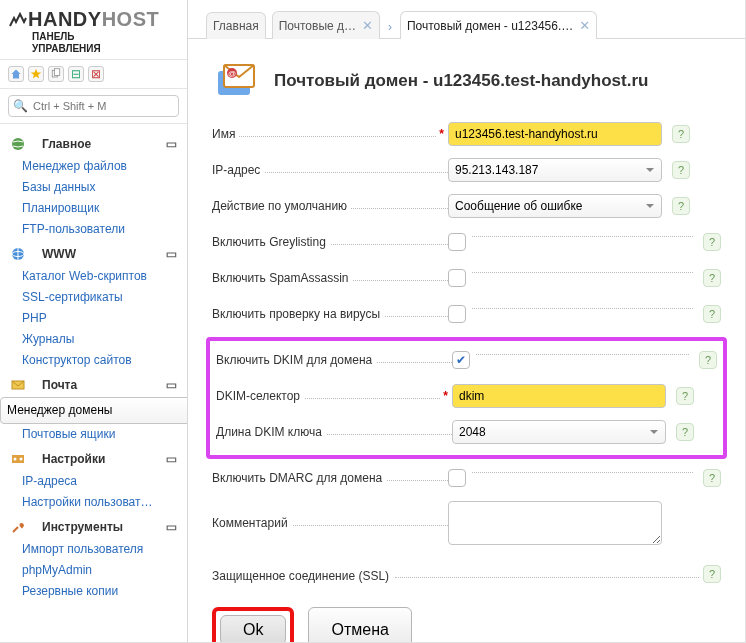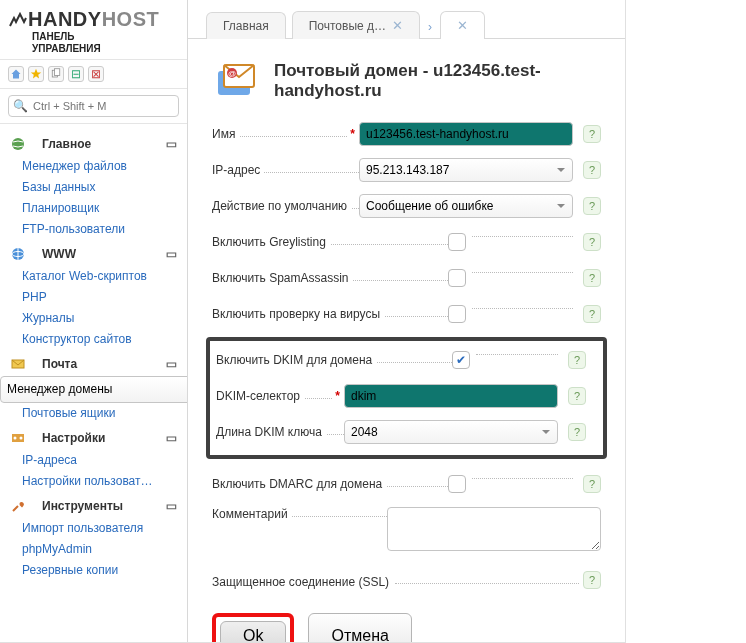--- a/index.html
+++ b/index.html
@@ -1,60 +1,60 @@
 <!DOCTYPE html>
 <html><head>
 <meta charset="utf-8">
 <style>
 *{box-sizing:border-box;margin:0;padding:0;font-family:Arial,Helvetica,sans-serif}
 body{font-size:12px;color:#333;background:#fff}
-.app{display:flex;width:626px;height:643px;border-right:1px solid #e0e0e0;border-bottom:1px solid #e0e0e0}
+.app{display:flex;width:746px;height:643px;border-right:1px solid #e0e0e0;border-bottom:1px solid #e0e0e0}
 .side{width:188px;border-right:1px solid #d8d8d8;display:flex;flex-direction:column}
 .logo{padding:8px 8px 4px 8px}
 .logo-t{font-size:20px;font-weight:bold;letter-spacing:.5px}
 .logo-hand{color:#555}
 .logo-s{font-size:10px;font-weight:bold;line-height:12px;padding-left:24px;color:#222}
 .tool{display:flex;gap:4px;padding:6px 8px;border-top:1px solid #e5e5e5;border-bottom:1px solid #e5e5e5;align-items:center}
 .ticon{width:16px;height:16px;display:inline-flex;align-items:center;justify-content:center;border:1px solid #ccc;border-radius:3px;background:#f7f7f7;cursor:pointer}
 .sbx{padding:6px 8px;border-bottom:1px solid #e5e5e5}
 .sin{width:100%;padding:4px 6px 4px 24px;border:1px solid #ccc;border-radius:4px;font-size:11px;color:#999;background:#fff}
 .swrap{position:relative}
 .sicon{position:absolute;left:5px;top:4px;color:#999}
 .menu{padding:6px 0 10px 0;overflow:auto}
 .mh{display:flex;align-items:center;gap:16px;padding:6px 10px 4px 10px;font-weight:bold;color:#333;cursor:pointer}
 .mh .mi{width:16px;height:16px;display:inline-flex;align-items:center;justify-content:center}
 .mh .exp{margin-left:auto;color:#666}
 .mi svg{width:16px;height:16px}
 .ml{padding-left:22px;padding-top:2px;padding-bottom:2px;color:#2a6bbd;cursor:pointer;line-height:17px}
 .ml.sel{color:#000}
 .main{flex:1;padding:0;position:relative;overflow:hidden}
 .tabs{display:flex;align-items:flex-end;gap:6px;padding:10px 10px 0 18px;border-bottom:1px solid #d8d8d8}
-.tab{background:#f5f5f5;border:1px solid #d8d8d8;border-bottom:none;border-radius:6px 6px 0 0;padding:6px 16px;font-size:12px;color:#555;display:flex;align-items:flex-end;gap:6px;cursor:pointer;position:relative;top:1px}
+.tab{background:#f5f5f5;border:1px solid #d8d8d8;border-bottom:none;border-radius:6px 6px 0 0;padding:6px 6px;font-size:12px;color:#555;display:flex;align-items:flex-end;gap:6px;cursor:pointer;position:relative;top:1px}
 .tab.act{background:#fff;color:#222}
 .tab .close{color:#9bb5d1;font-size:13px;cursor:pointer}
 .chev{color:#7ea3d0;padding:0 2px 4px 2px}
 .page{padding:18px 24px}
 .phead{display:flex;align-items:center;gap:14px;margin-bottom:16px}
 .phead .pi{width:48px;height:48px;display:flex;align-items:center;justify-content:center}
 .ptitle{font-size:17px;font-weight:bold;color:#333}
 .frow{display:flex;align-items:center;margin-bottom:10px;min-height:26px}
 .flabel{width:236px;position:relative;color:#333;white-space:nowrap;overflow:hidden}
 .flabel::after{content:"";position:absolute;left:0;right:0;bottom:4px;border-bottom:1px dotted #bbb;z-index:0}
 .flabel span{background:#fff;position:relative;z-index:1;padding-right:4px}
 .req{color:#d40000;font-weight:bold;margin-left:2px;position:relative;z-index:1;background:#fff;padding:0 2px}
 .fctl{flex:1;display:flex;align-items:center;gap:6px}
-.inp,.sel{width:214px;padding:4px 6px;border:1px solid #c5c5c5;border-radius:4px;font-size:12px;background:#0f766e}
+.inp,.sel{width:214px;padding:4px 6px;border:1px solid #c5c5c5;border-radius:4px;font-size:12px;background:#fde047}
 .sel{appearance:none;background:linear-gradient(#fff,#f3f3f3);padding-right:22px;position:relative}
 .selwrap{position:relative;width:214px}
 .selwrap::after{content:"";position:absolute;right:8px;top:10px;border:4px solid transparent;border-top-color:#888;pointer-events:none}
 .selwrap .sel{width:100%}
 .chk{width:18px;height:18px;border:1px solid #bbb;border-radius:4px;background:#fff;display:inline-flex;align-items:center;justify-content:center;cursor:pointer}
 .chk.on{color:#2a6bbd}
 .help{width:18px;height:18px;border:1px solid #cde0c8;background:#eef7ea;color:#6a9a58;border-radius:4px;display:inline-flex;align-items:center;justify-content:center;font-size:11px;cursor:pointer;margin-left:4px}
-.hlbox{border:4px solid #404040;border-radius:4px;padding:6px 17px 0 6px;margin:4px -6px 12px -6px}
+.hlbox{border:4px solid #d946ef;border-radius:4px;padding:6px 6px 0 6px;margin:4px -6px 6px -6px}
 .ta{width:214px;height:44px;border:1px solid #c5c5c5;border-radius:4px}
 .btns{display:flex;gap:14px;margin-top:20px}
 .btn{padding:5px 22px;border:1px solid #b5b5b5;border-radius:6px;background:linear-gradient(#fefefe,#e8e8e8);cursor:pointer;font-size:16px}
 .btn.primary{background:linear-gradient(#efefef,#dcdcdc)}
 .btnhl{border:4px solid #e11;border-radius:6px;padding:4px;display:inline-block}
 .dots{position:relative;flex:1}
 .dots::after{content:"";position:absolute;left:0;right:0;bottom:5px;border-bottom:1px dotted #bbb}
 .secwrap{display:flex;align-items:flex-end;width:100%}
 .seclabel{padding-right:6px;background:#fff}
 </style>
@@ -117,20 +117,21 @@
             <svg viewBox="0 0 16 16">
               <circle cx="8" cy="8" r="6" fill="#4a90d9"></circle>
               <ellipse cx="8" cy="8" rx="6" ry="2.5" fill="none" stroke="#fff"></ellipse>
               <path d="M8 2 L8 14" stroke="#fff"></path>
             </svg>
           </span>
           <span>WWW</span>
           <span class="exp">▭</span>
         </div>
       <div class="ml">Каталог Web-скриптов</div>
+      <div class="ml">SSL-сертификаты</div>
       <div class="ml">PHP</div>
       <div class="ml">Журналы</div>
       <div class="ml">Конструктор сайтов</div>
 
       <div class="mh">
           <span class="mi">
             <svg viewBox="0 0 16 16">
               <rect x="2" y="4" width="12" height="8" fill="#f0c850" stroke="#c09020"></rect>
               <path d="M2 4 L8 9 L14 4" stroke="#c09020" fill="none"></path>
             </svg>
@@ -174,20 +175,21 @@
     <div class="tabs">
       <div class="tab">
           <span>Главная</span>
         </div>
       <div class="tab">
           <span>Почтовые д…</span>
           <span class="close">✕</span>
         </div>
       <span class="chev">›</span>
       <div class="tab act">
+          <span>Почтовый домен - u123456.…</span>
           <span class="close">✕</span>
         </div>
     </div>
 
     <div class="page">
       <div class="phead">
         <div class="pi">
           <svg viewBox="0 0 48 48" width="48" height="48">
               <rect x="6" y="14" width="32" height="24" rx="3" fill="#6fa8e8"></rect>
               <rect x="12" y="8" width="30" height="22" rx="2" fill="#fff" stroke="#d08828" stroke-width="2"></rect>
@@ -277,21 +279,21 @@
 
       <div class="frow">
         <div class="flabel"><span>Включить DMARC для домена</span></div>
         <div class="fctl">
             <span class="chk"></span>
             <div class="dots"></div>
             <span class="help">?</span>
           </div>
       </div>
 
-      <div class="frow" style="align-items:flex-start">
+      <div class="frow" style="align-items:center">
         <div class="flabel"><span>Комментарий</span></div>
         <div class="fctl">
             <textarea class="ta" style=""></textarea>
           </div>
       </div>
 
       <div class="frow" style="margin-top:16px">
         <div class="secwrap">
           <span class="seclabel">Защищенное соединение (SSL)</span>
           <div class="dots"></div>

